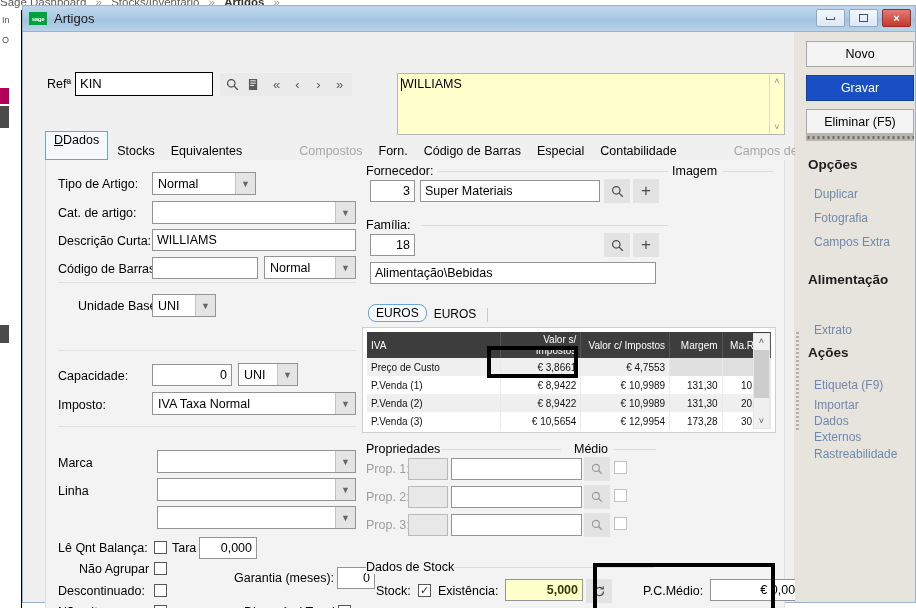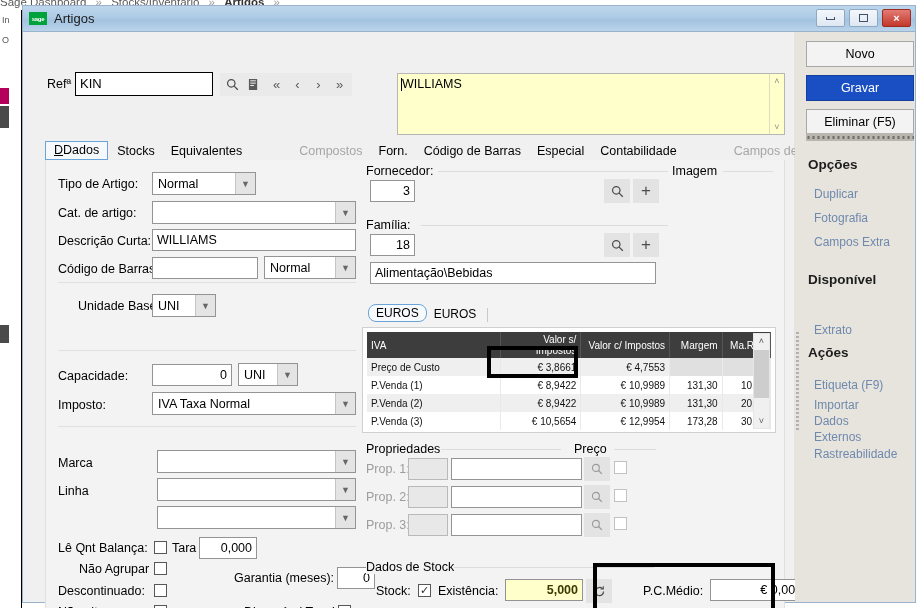--- a/index.html
+++ b/index.html
@@ -115,21 +115,21 @@
   #note-scroll { width:15px; background:#ffffcb; border-left:1px solid #dcdcbe;
     display:flex;flex-direction:column;justify-content:space-between;align-items:center;
     padding:2px 0; color:#8f8f8f; font-size:9px; }
 
   
   #tabs {
     position:absolute; left:22px; top:108px; width:740px; height:20px;
     display:flex; align-items:flex-end; font-size:12.5px;
   }
   .tab { padding:1px 7px 2px 7px; color:#000; white-space:nowrap; }
-  .tab.active { border:1px solid #6aa4d8; background:#f6f9fc; padding:1px 8px 2px 8px; }
+  .tab.active { border:1px solid #6aa4d8; background:#f6f9fc; padding:1px 8px 12px 8px; }
   .tab.disabled { color:#a6a6a6;padding-left:48px; }
   .tab u { text-decoration: underline; }
   .tabsep { width:1px; background:#c9c9c9; height:14px; margin:0 1px 2px 1px; }
 
   
   #content {
     position:absolute; left:22px; top:128px; width:740px; height:462px;
     background:#f3f3f3; border:1px solid #e0e0e0; border-top:none;
   }
 
@@ -395,20 +395,21 @@
 
         <div class="lbl" style="left:188px;top:411px">Garantia (meses):</div>
         <div class="fld num" style="left:291px;top:407px;width:38px">0</div>
 
         <div class="lbl" style="left:198px;top:445px">Disponível Touch:</div>
         <div class="chk" style="left:292px;top:445px">✓</div>
 
         <div class="grp-title" style="left:320px;top:4px">Fornecedor:</div>
         <div class="grp-line" style="left:392px;top:11px;width:230px"></div>
         <div class="fld num" style="left:324px;top:20px;width:45px">3</div>
+        <div class="fld" style="left:374px;top:20px;width:180px">Super Materiais</div>
         <div class="sbtn" style="left:558px;top:19px">
           <svg width="13" height="13" viewBox="0 0 16 16">
               <circle cx="6.5" cy="6.5" r="4.6" fill="none" stroke="#4c4c4c" stroke-width="1.5"></circle>
               <line x1="10" y1="10" x2="14.5" y2="14.5" stroke="#4c4c4c" stroke-width="1.7"></line>
             </svg>
         </div>
         <div class="sbtn" style="left:587px;top:19px;font-size:17px">+</div>
 
         <div class="grp-title" style="left:320px;top:58px">Família:</div>
         <div class="grp-line" style="left:375px;top:65px;width:247px"></div>
@@ -420,21 +421,21 @@
             </svg>
         </div>
         <div class="sbtn" style="left:587px;top:73px;font-size:17px">+</div>
         <div class="fld" style="left:324px;top:102px;width:286px">Alimentação\Bebidas</div>
 
         <div class="grp-title" style="left:626px;top:4px">Imagem</div>
         <div class="grp-line" style="left:677px;top:11px;width:50px"></div>
 
         <div class="grp-title" style="left:320px;top:282px">Propriedades</div>
         <div class="grp-line" style="left:395px;top:289px;width:120px"></div>
-        <div class="grp-title" style="left:528px;top:282px">Preço</div>
+        <div class="grp-title" style="left:528px;top:282px">Médio</div>
         <div class="grp-line" style="left:568px;top:289px;width:42px"></div>
 
         <div class="lbl dim" style="left:320px;top:302px">Prop. 1:</div>
         <div class="fld grey" style="left:362px;top:298px;width:40px"></div>
         <div class="fld" style="left:405px;top:298px;width:131px"></div>
         <div class="sbtn" style="left:538px;top:297px">
           <svg width="12" height="12" viewBox="0 0 16 16">
               <circle cx="6.5" cy="6.5" r="4.6" fill="none" stroke="#9a9a9a" stroke-width="1.5"></circle>
               <line x1="10" y1="10" x2="14.5" y2="14.5" stroke="#9a9a9a" stroke-width="1.7"></line>
             </svg>
@@ -550,21 +551,21 @@
       <div class="sidebtn" style="top:9px;background:#f3f3f3">Novo</div>
       <div class="sidebtn primary" style="top:43px">Gravar</div>
       <div class="sidebtn" style="top:77px;background:#f3f3f3">Eliminar (F5)</div>
       <div id="sidedots"></div>
 
       <div class="side-h" style="top:125px">Opções</div>
       <div class="side-link" style="top:155px">Duplicar</div>
       <div class="side-link" style="top:179px">Fotografia</div>
       <div class="side-link" style="top:203px">Campos Extra</div>
 
-      <div class="side-h" style="top:240px">Disponível</div>
+      <div class="side-h" style="top:240px">Alimentação</div>
       <div class="side-link" style="top:291px">Extrato</div>
 
       <div class="side-h" style="top:313px">Ações</div>
       <div class="side-link" style="top:346px">Etiqueta (F9)</div>
       <div class="side-link" style="top:366px">Importar</div>
       <div class="side-link" style="top:382px">Dados</div>
       <div class="side-link" style="top:398px">Externos</div>
       <div class="side-link" style="top:415px">Rastreabilidade</div>
 
       <div style="position:absolute;left:1px;top:300px;width:3px;height:100px;background-image:repeating-linear-gradient(to bottom,#b0b0b0 0 2px,transparent 2px 4px)"></div>

